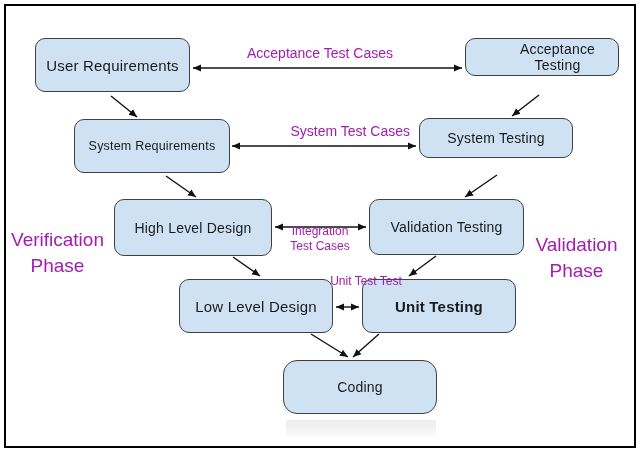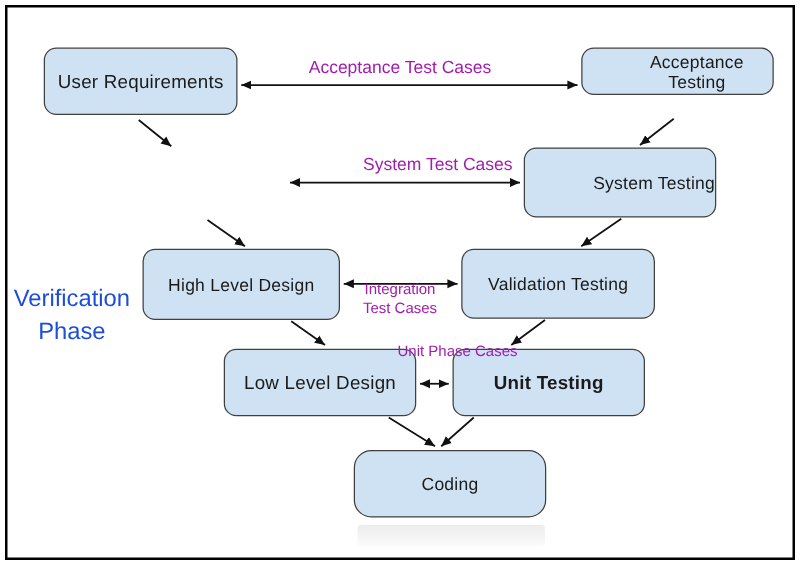--- a/index.html
+++ b/index.html
@@ -29,21 +29,21 @@
   .node--sm{font-size:12.5px;}
   .node--lg{font-size:15px;}
   .conn-label{
     position:absolute;
     text-align:center;color:#a21caf;
     font-size:14px;line-height:15px;
   }
   .conn-label--sm{font-size:12px;line-height:14.5px;margin-top:12px;}
   .phase-label{
     position:absolute;
-    text-align:center;color:#1d4ed8;
+    text-align:center;color:#a21caf;
     font-size:19px;line-height:26px;
   }
   .arrow-layer{position:absolute;left:0;top:0;width:644px;height:459px;}
   .shadow{
     position:absolute;left:286px;top:420px;width:150px;height:17px;
     background:linear-gradient(to bottom,#ececec,#fbfbfb);
     border-radius:3px;
   }
 </style>
 </head>
@@ -74,45 +74,49 @@
       <line x1="193" y1="68" x2="462" y2="68" marker-start="url(#ah)" marker-end="url(#ah)"></line>
       <line x1="232" y1="146" x2="416" y2="146" marker-start="url(#ah)" marker-end="url(#ah)"></line>
       <line x1="275" y1="227" x2="366" y2="227" marker-start="url(#ah)" marker-end="url(#ah)"></line>
       <line x1="336" y1="307" x2="359" y2="307" marker-start="url(#ah)" marker-end="url(#ah)"></line>
     </g>
   </svg>
 
   <div class="node node--lg" style="left:35px;top:38px;width:155px;height:54px;">
     <span>User Requirements</span>
   </div>
+  <div class="node node--sm" style="left:74px;top:119px;width:156px;height:54px;">
+    <span>System Requirements</span>
+  </div>
   <div class="node" style="left:114px;top:199px;width:158px;height:57px;">
     <span>High Level Design</span>
   </div>
   <div class="node node--lg" style="left:179px;top:279px;width:154px;height:54px;border-radius:10px;">
     <span>Low Level Design</span>
   </div>
 
   <div class="node" style="left:465px;top:38px;width:154px;height:38px;padding-left:31px;">
     <span>Acceptance Testing</span>
   </div>
-  <div class="node" style="left:419px;top:118px;width:154px;height:56px;justify-content:flex-end;">
+  <div class="node" style="left:419px;top:118px;width:154px;height:40px;">
     <span>System Testing</span>
   </div>
   <div class="node" style="left:369px;top:199px;width:155px;height:56px;">
     <span>Validation Testing</span>
   </div>
   <div class="node node--lg" style="left:362px;top:279px;width:154px;height:54px;font-weight:bold;">
     <span>Unit Testing</span>
   </div>
 
   <div class="node" style="left:283px;top:360px;width:154px;height:54px;border-radius:14px;">
     <span>Coding</span>
   </div>
   <div class="shadow"></div>
 
   <div class="conn-label" style="left:220px;top:46px;width:200px;">Acceptance Test Cases</div>
   <div class="conn-label" style="left:210px;top:124px;width:200px;text-align:right;">System Test Cases</div>
   <div class="conn-label conn-label--sm" style="left:285px;top:212px;width:70px;">Integration Test Cases</div>
-  <div class="conn-label conn-label--sm" style="left:316px;top:262px;width:100px;">Unit Phase Cases</div>
+  <div class="conn-label conn-label--sm" style="left:316px;top:262px;width:100px;">Unit Test Test</div>
 
   <div class="phase-label" style="left:0px;top:227px;width:115px;">Verification Phase</div>
+  <div class="phase-label" style="left:519px;top:232px;width:115px;">Validation Phase</div>
 
 </div>
 
 </body></html>

